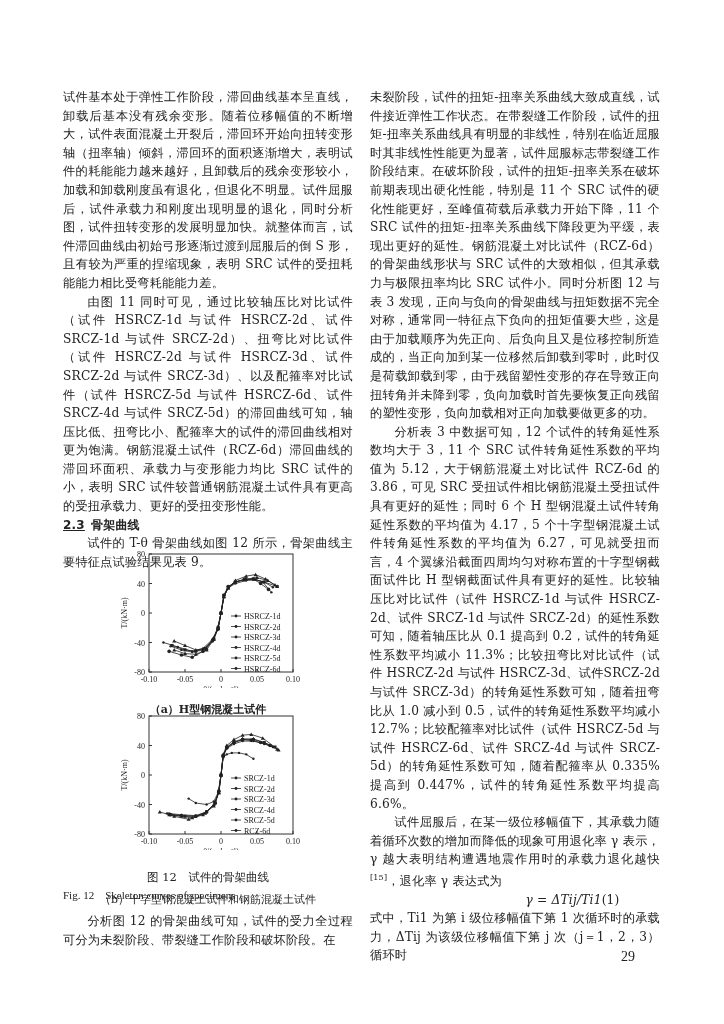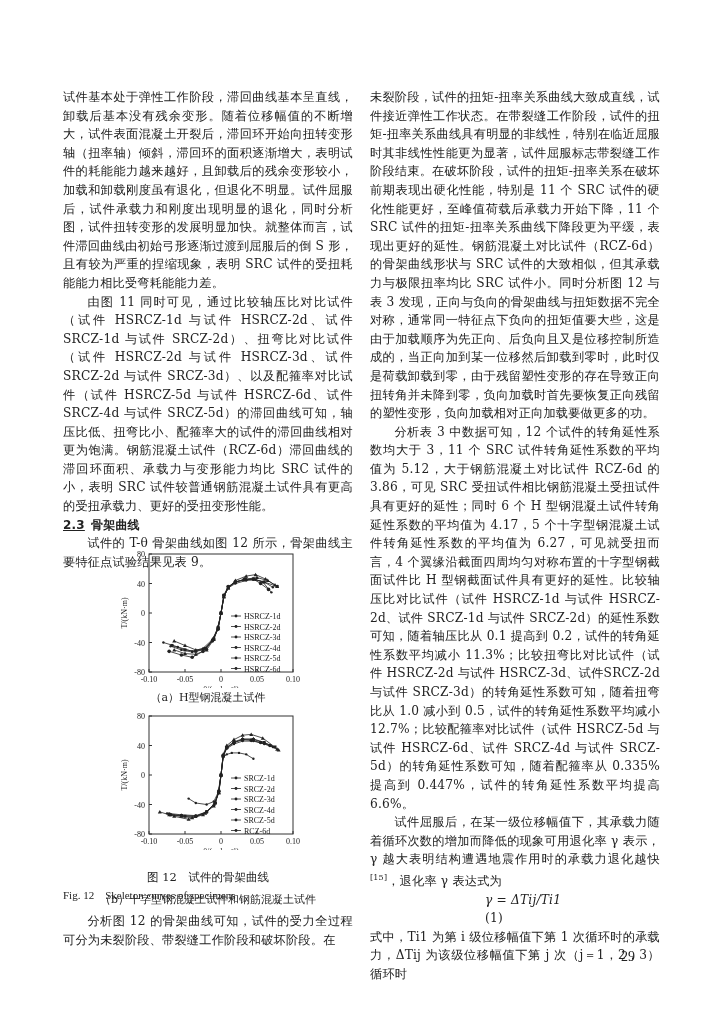--- a/index.html
+++ b/index.html
@@ -5,21 +5,21 @@
   html,body{margin:0;padding:0;background:#fff;}
   body{width:724px;height:1024px;position:relative;overflow:hidden;
        font-family:"DejaVu Serif","Liberation Serif",serif;color:#222;}
   .col{position:absolute;top:88px;width:290px;font-size:12.2px;line-height:18.6px;text-align:justify;letter-spacing:0.2px;}
   .col.left{left:63px;}
   .col.right{left:370px;}
   .col p{margin:0;}
   .col p.ind{text-indent:2em;}
   .sec{font-weight:bold;font-family:"DejaVu Sans","Liberation Sans",sans-serif;font-size:12px;margin:0;}
   .sec span.num{display:inline-block;width:28px;text-decoration:underline;}
-  .eq{display:flex;justify-content:center;padding-left:115px;font-style:italic;flex-direction:column;}
+  .eq{display:flex;justify-content:center;padding-left:115px;font-style:italic;}
   .eq .no{font-style:normal;}
   .figwrap{position:absolute;left:63px;width:290px;}
   .fig{position:absolute;}
   .subcap{position:absolute;font-size:11px;text-align:center;width:290px;left:0;}
   .figcap{position:absolute;left:0;width:290px;text-align:center;font-size:11.5px;}
   .figcap-en{position:absolute;left:0;width:290px;font-size:11px;font-family:"Liberation Serif",serif;}
   .pageno{position:absolute;left:621px;top:949px;font-size:14px;font-family:"Liberation Serif",serif;}
   svg text{font-family:"Liberation Serif",serif;}
 </style>
 </head>
@@ -159,21 +159,21 @@
       <circle cx="135.2" cy="39.1875" r="1.2" fill="#222"></circle>
       <circle cx="142.39999999999998" cy="34.025" r="1.2" fill="#222"></circle>
       <circle cx="151.04000000000002" cy="31.8125" r="1.2" fill="#222"></circle>
       <circle cx="160.4" cy="31.075" r="1.2" fill="#222"></circle>
       <circle cx="169.76" cy="34.025" r="1.2" fill="#222"></circle>
       <circle cx="178.39999999999998" cy="44.35" r="1.2" fill="#222"></circle>
       <line x1="138" x2="148" y1="120.5" y2="120.5" stroke="#222" stroke-width="0.8"></line>
       <circle cx="143" cy="120.5" r="1.4" fill="#222"></circle>
       <text x="151" y="123.5" font-size="8" fill="#222">HSRCZ-6d</text>
     </svg>
-  <div class="subcap" style="top:142px;">（a）H型钢混凝土试件</div>
+  <div class="subcap" style="top:154px;font-weight:bold;">（a）H型钢混凝土试件</div>
   <svg class="fig" id="chartB" style="left:30px;top:162px;" width="240" height="140">
       <rect x="56" y="6" width="144" height="118" fill="none" stroke="#333" stroke-width="1"></rect>
       <text x="52" y="9" font-size="8" text-anchor="end" fill="#222">80</text>
       <line x1="56" x2="59" y1="6" y2="6" stroke="#333"></line>
       <text x="52" y="38.5" font-size="8" text-anchor="end" fill="#222">40</text>
       <line x1="56" x2="59" y1="35.5" y2="35.5" stroke="#333"></line>
       <text x="52" y="68" font-size="8" text-anchor="end" fill="#222">0</text>
       <line x1="56" x2="59" y1="65" y2="65" stroke="#333"></line>
       <text x="52" y="97.5" font-size="8" text-anchor="end" fill="#222">-40</text>
       <line x1="56" x2="59" y1="94.5" y2="94.5" stroke="#333"></line>

